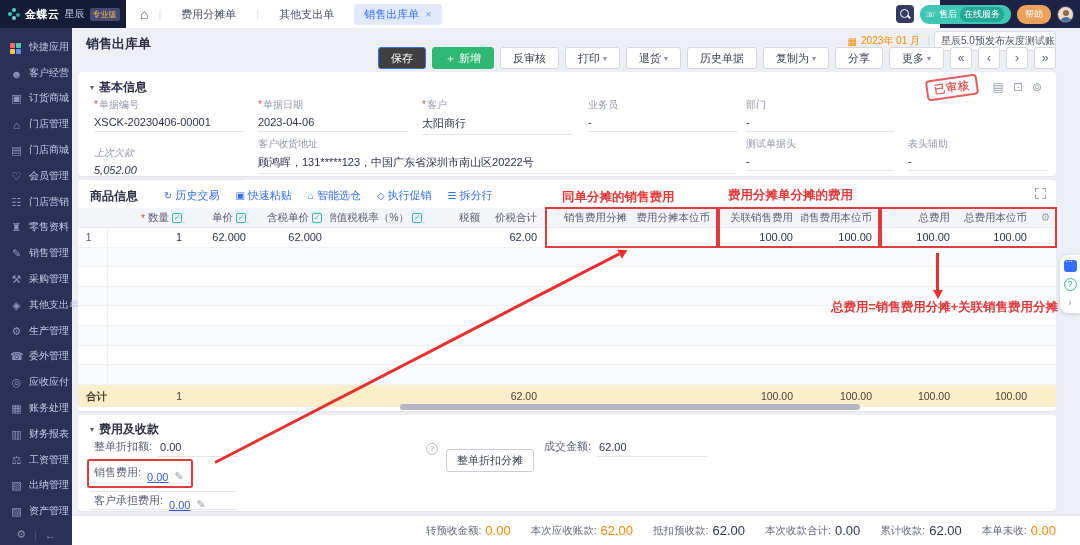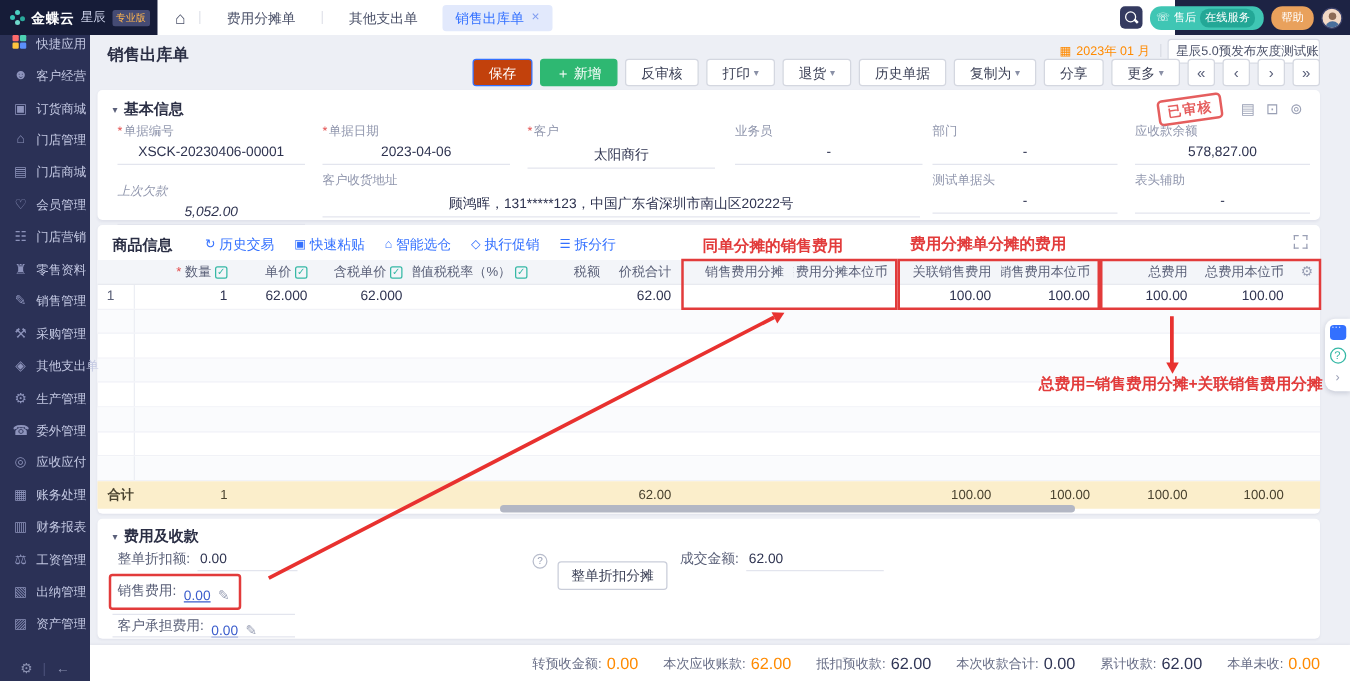--- a/index.html
+++ b/index.html
@@ -27,62 +27,62 @@
   .search-btn::after { content:""; position:absolute; left:11px; top:11px; width:4px; height:1.5px; background:#fff; transform:rotate(45deg); }
   .service-pill { background:#3fc6b4; color:#fff; font-size:9px; border-radius:9px; padding:2px 7px 2px 5px; display:flex; align-items:center; gap:3px; cursor:pointer; white-space:nowrap; }
   .service-pill .inner-badge { background:#23a796; border-radius:7px; padding:1px 4px; }
   .help-pill { background:#e9a15c; color:#fff; font-size:9px; border-radius:9px; padding:3px 8px; cursor:pointer; }
   .avatar { width:17px; height:17px; border-radius:50%; background:#f3d9c6; position:relative; overflow:hidden; cursor:pointer; border:1px solid #3a406a; }
   .avatar::before { content:""; position:absolute; left:5px; top:3px; width:6px; height:6px; border-radius:50%; background:#8d6a55; }
   .avatar::after { content:""; position:absolute; left:2px; top:10px; width:12px; height:8px; border-radius:6px 6px 0 0; background:#4a6f9c; }
 
   
   .sidebar { position:absolute; left:0; top:28px; width:72px; bottom:0; background:#2b3156; z-index:40; }
-  .side-item { height:25.8px; display:flex; align-items:flex-start; padding-left:10px; gap:6px; cursor:pointer; }
+  .side-item { height:25.8px; display:flex; align-items:flex-end; padding-left:10px; gap:6px; cursor:pointer; }
   .side-icon { width:13px; color:#8d93bb; font-size:11px; text-align:center; flex:none; }
   .side-label { color:#c3c8e2; font-size:10px; white-space:nowrap; }
   .grid-icon { width:11px; height:11px; display:grid; grid-template-columns:5px 5px; gap:1px; }
   .grid-icon i { width:5px; height:5px; border-radius:1px; }
   .grid-icon i:nth-child(1){background:#ff6b6b;} .grid-icon i:nth-child(2){background:#4dd0b1;} .grid-icon i:nth-child(3){background:#ffc53d;} .grid-icon i:nth-child(4){background:#5b8ff9;}
   .side-bottom { position:absolute; bottom:4px; left:0; width:72px; display:flex; align-items:center; justify-content:center; gap:8px; color:#8a90b0; font-size:11px; }
   .side-bottom span { cursor:pointer; }
   .side-bottom .vsep { color:#4a5078; cursor:default; }
 
   
   .main { position:absolute; left:72px; top:28px; right:0; bottom:0; }
   .page-title { position:absolute; left:14px; top:7px; font-size:13px; font-weight:bold; color:#2b2f45; }
   .period { position:absolute; top:6px; right:160px; color:#ff8a00; font-size:10px; display:flex; gap:4px; align-items:center; }
   .hdr-sep { position:absolute; top:6px; right:150px; color:#d8dae3; }
   .account-select { position:absolute; top:3px; right:24px; border:1px solid #d8dbe5; background:#fff; border-radius:3px; font-size:10px; color:#4a5068; padding:2px 6px; display:flex; gap:5px; align-items:center; cursor:pointer; max-width:122px; white-space:nowrap; overflow:hidden; }
 
   .toolbar { position:absolute; top:19px; right:24px; display:flex; gap:6px; align-items:center; }
   .btn { height:22px; display:flex; align-items:center; gap:3px; padding:0 12px; border-radius:3px; font-size:11px; cursor:pointer; background:#fff; border:1px solid #d4d7e0; color:#3a3f55; white-space:nowrap; }
   .btn .caret { font-size:8px; color:#8a90a6; }
-  .btn.primary { background:#c2410c; border-color:#3370ff; color:#fff; }
+  .btn.primary { background:#404040; border-color:#3370ff; color:#fff; }
   .btn.success { background:#2eb872; border-color:#2eb872; color:#fff; }
   .btn.nav { width:22px; padding:0; justify-content:center; color:#5a607a; font-size:12px; }
 
   .card { position:absolute; left:6px; right:24px; background:#fff; border-radius:4px; box-shadow:0 1px 2px rgba(30,40,80,.06); }
   .card1 { top:44px; height:104px; }
   .card2 { top:152px; height:231px; }
   .card3 { top:387px; height:96px; }
 
   .sec-head { position:absolute; left:12px; top:7px; font-size:12px; font-weight:bold; color:#2b2f45; display:flex; gap:5px; align-items:center; cursor:pointer; }
   .sec-head .tri { font-size:8px; color:#5a607a; }
 
   
   .stamp { position:absolute; right:78px; top:5px; color:#e34d4d; border:2px solid #e34d4d; border-radius:4px; font-size:11px; font-weight:bold; padding:1px 6px; transform:rotate(-8deg); letter-spacing:1px; opacity:.9; }
   .head-icons { position:absolute; right:14px; top:8px; display:flex; gap:9px; color:#9aa0b5; font-size:12px; }
   .head-icons span { cursor:pointer; }
 
   
   .field { position:absolute; }
   .f-label { font-size:10px; color:#9096ad; white-space:nowrap; }
   .f-label .req { color:#e34d4d; margin-right:1px; }
-  .f-value { font-size:11px; color:#2e3350; border-bottom:1px solid #e3e5ee; padding:4px 0 3px 0; white-space:nowrap; overflow:hidden;text-align:center; }
+  .f-value { font-size:11px; color:#2e3350; border-bottom:1px solid #e3e5ee; padding:4px 0 3px 0; white-space:nowrap; overflow:hidden; }
 
   
   .prod-links { position:absolute; left:86px; top:8px; display:flex; gap:16px; }
   .plink { color:#3370ff; font-size:11px; display:flex; gap:3px; align-items:center; cursor:pointer; }
   .plink .pic { font-size:10px; }
   .expand-icon { position:absolute; right:10px; top:8px; width:11px; height:11px; cursor:pointer; }
   .expand-icon i { position:absolute; width:4px; height:4px; border:1.5px solid #9aa0b5; }
   .expand-icon i:nth-child(1){left:0;top:0;border-right:none;border-bottom:none;}
   .expand-icon i:nth-child(2){right:0;top:0;border-left:none;border-bottom:none;}
   .expand-icon i:nth-child(3){left:0;bottom:0;border-right:none;border-top:none;}
@@ -338,24 +338,20 @@
       <div class="f-label"><span class="req">*</span><span>客户</span></div>
       <div class="f-value">太阳商行</div>
     </div>
     <div class="field" style="left:510px; top:26px; width:150px;">
       <div class="f-label">业务员</div>
       <div class="f-value">-</div>
     </div>
     <div class="field" style="left:668px; top:26px; width:148px;">
       <div class="f-label">部门</div>
       <div class="f-value">-</div>
-    </div>
-    <div class="field" style="left:830px; top:26px; width:140px;">
-      <div class="f-label">应收款余额</div>
-      <div class="f-value">578,827.00</div>
     </div>
 
     <div class="field" style="left:16px; top:74px; width:150px;font-style:italic;">
       <div class="f-label">上次欠款</div>
       <div class="f-value">5,052.00</div>
     </div>
     <div class="field" style="left:180px; top:65px; width:478px;">
       <div class="f-label">客户收货地址</div>
       <div class="f-value">顾鸿晖，131*****123，中国广东省深圳市南山区20222号</div>
     </div>

